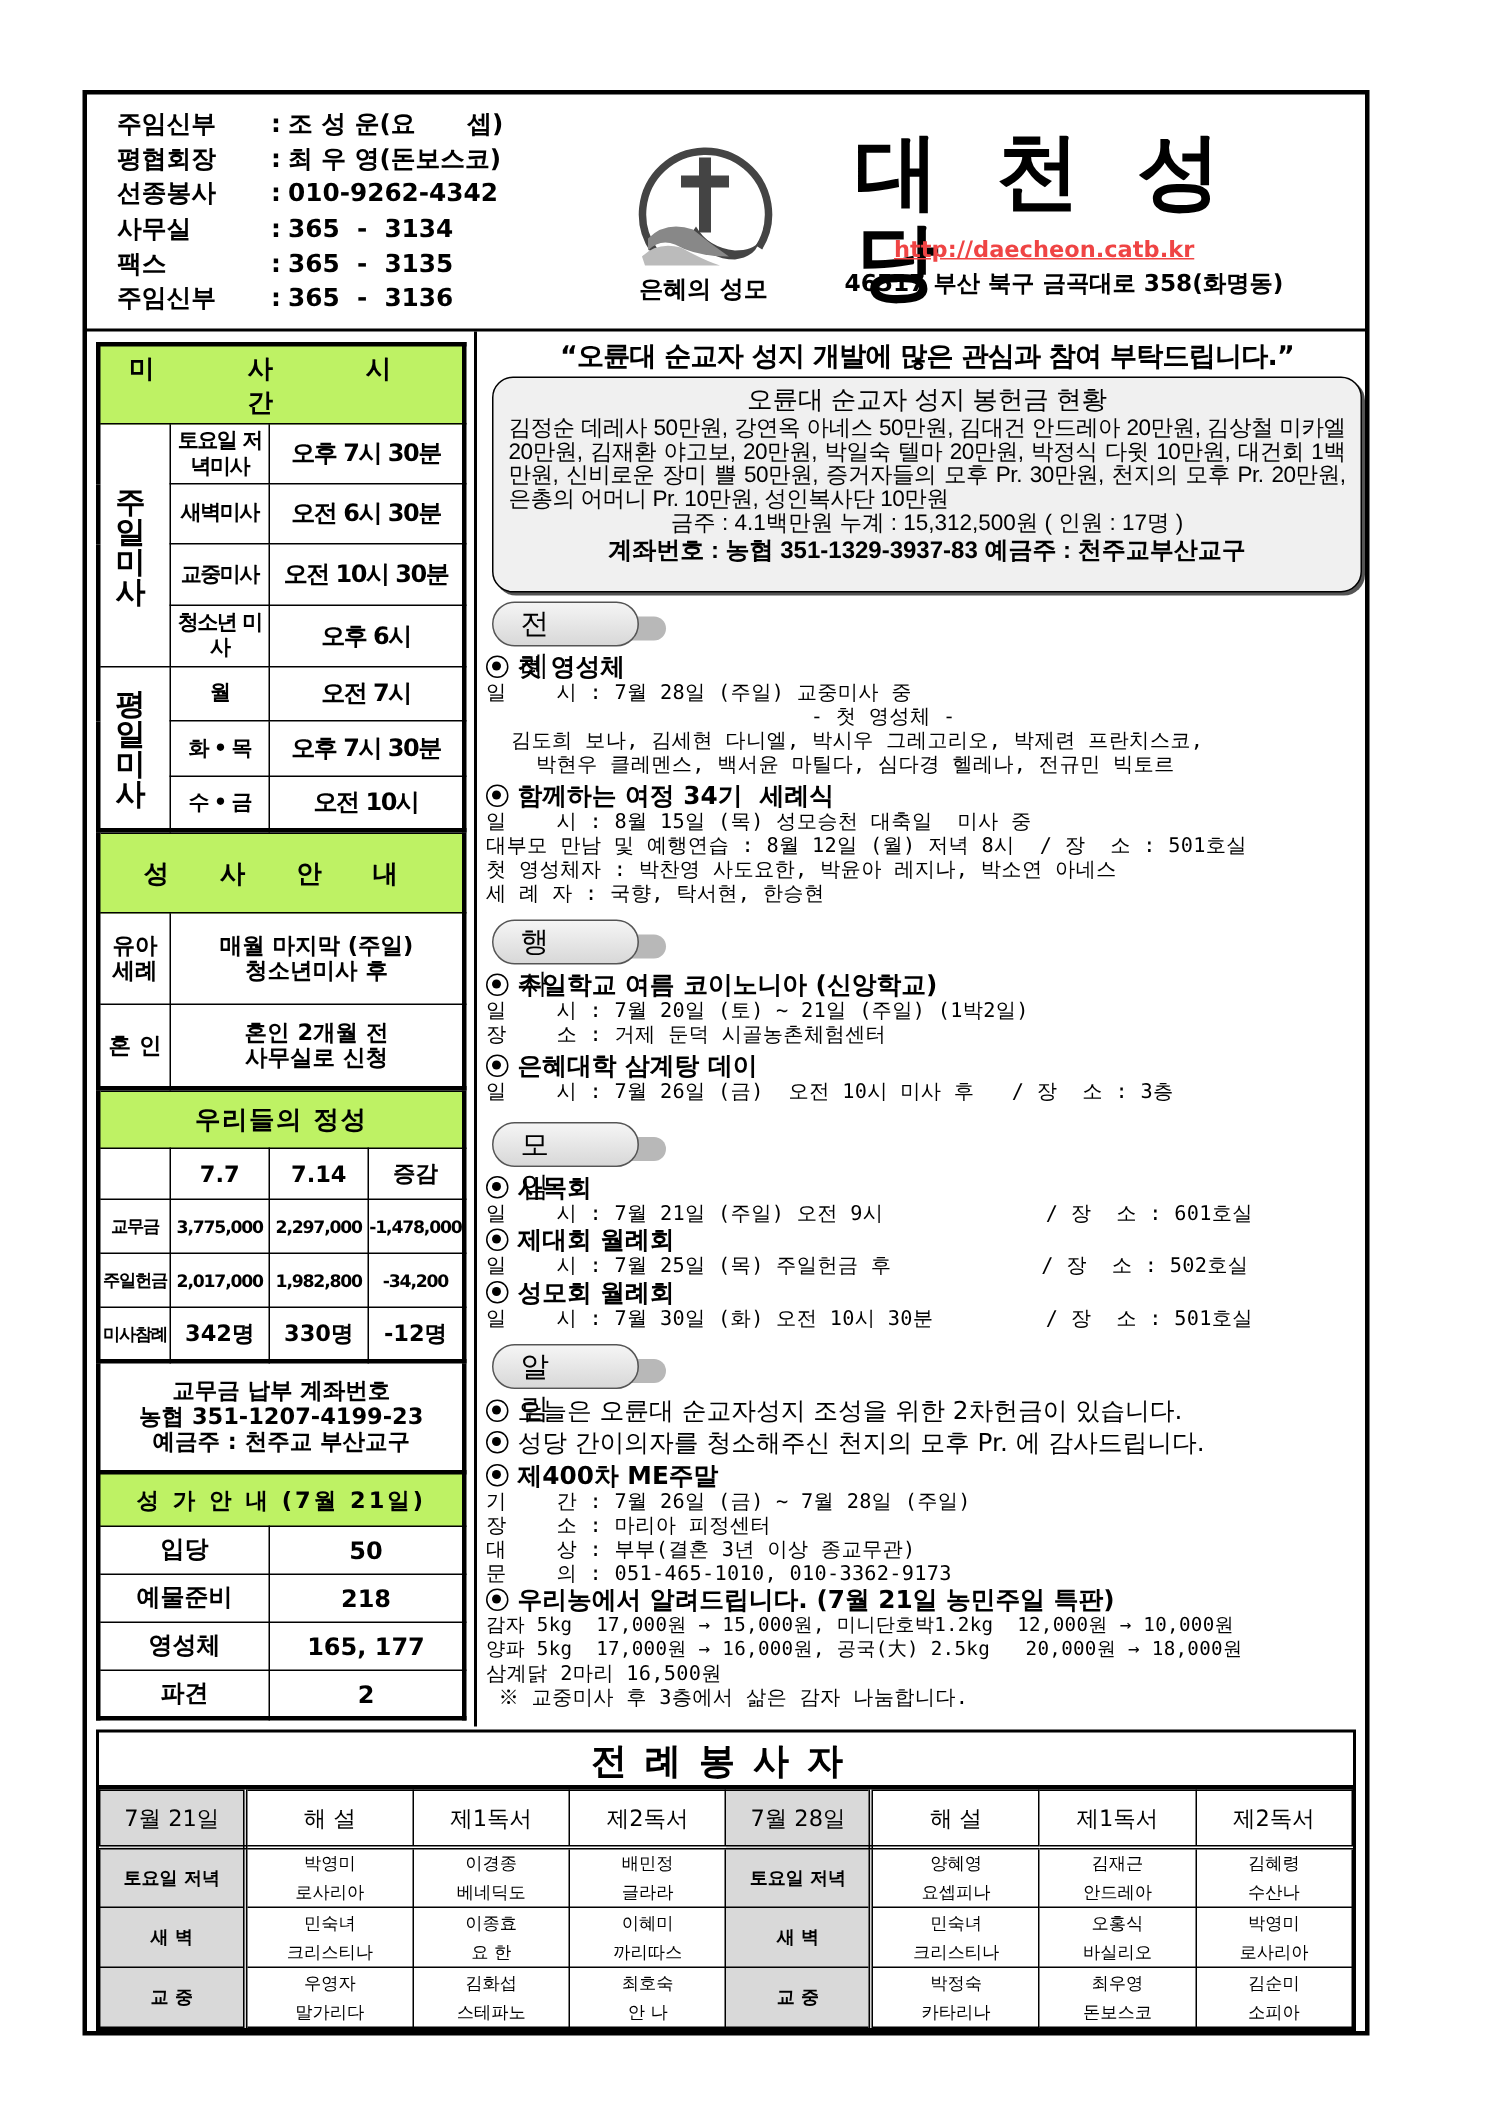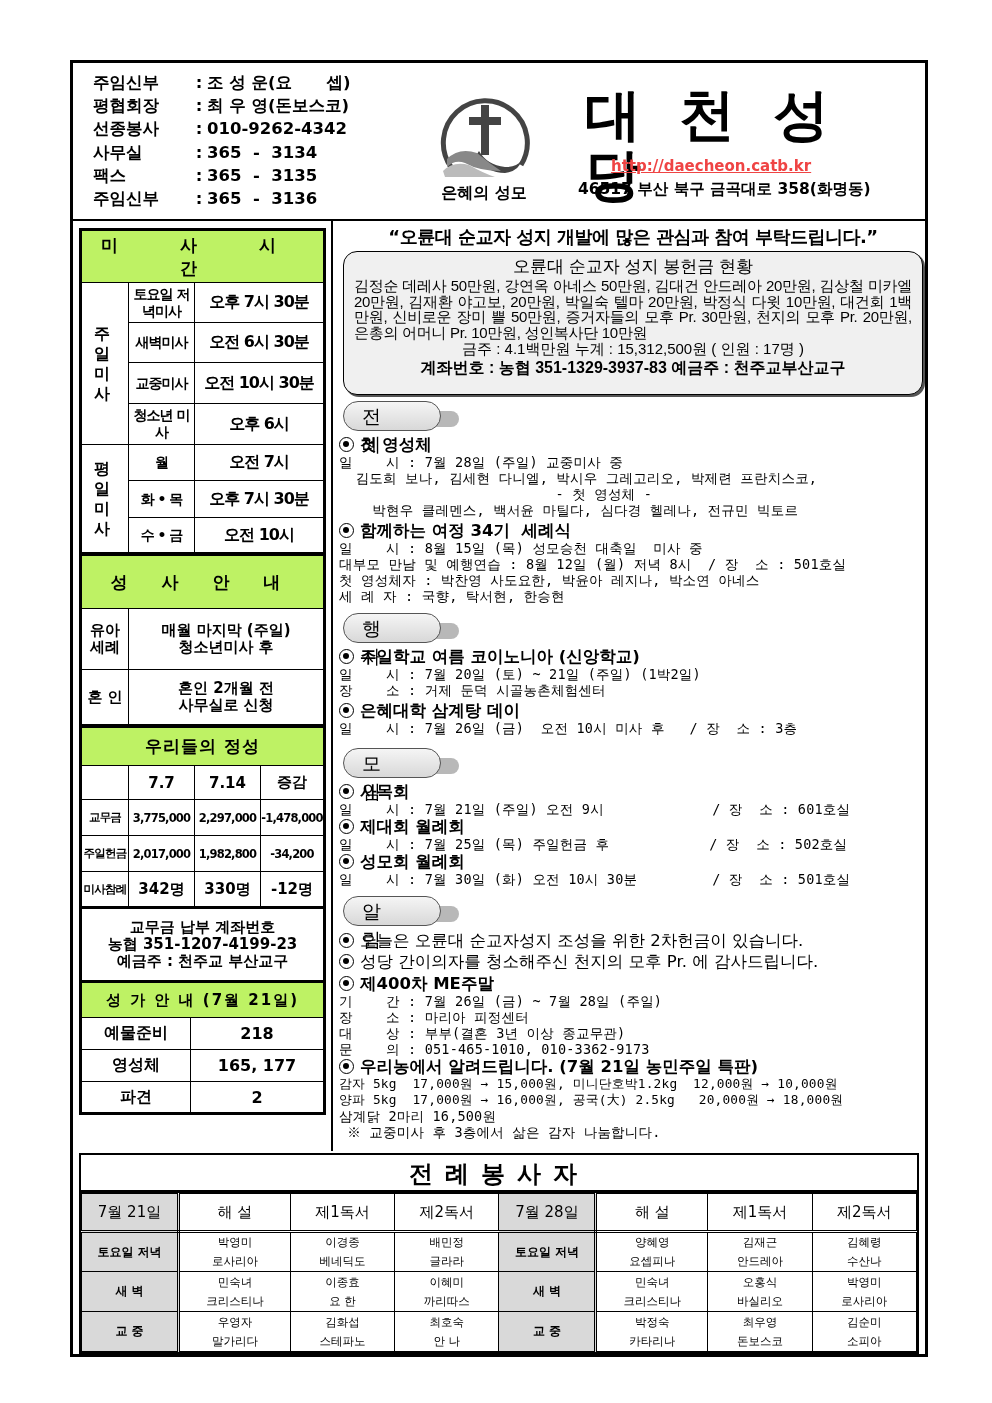--- a/index.html
+++ b/index.html
@@ -1,40 +1,40 @@
 <!DOCTYPE html>
 <html><head>
 <meta charset="utf-8">
 <style>
   * { box-sizing: border-box; margin: 0; padding: 0; }
   html, body { width: 992px; height: 1403px; background: #fff; }
   body { font-family: "DejaVu Sans", sans-serif; color: #000; position: relative; overflow: hidden; }
 
-  .page { position: absolute; left: 70px; top: 60px; width: 858px; height: 1297px; border: 3px solid #000; }
+  .page { position: absolute; left: 55px; top: 60px; width: 858px; height: 1297px; border: 3px solid #000; }
 
   
   .header { position: absolute; left: 0; top: 0; width: 852px; height: 158px; border-bottom: 2px solid #000; }
   .contact { position: absolute; left: 20px; top: 8px; font-size: 16.5px; font-weight: bold; line-height: 23.2px; }
   .contact-row { display: flex; white-space: pre; }
   .contact-row .lbl { width: 98px; display: inline-block; text-align: justify; text-align-last: justify; }
   .contact-row .sep { width: 16px; text-align: center; }
   .logo { position: absolute; left: 356px; top: 24px; width: 110px; height: 130px; }
   .logo-caption { position: absolute; left: 0; top: 96px; width: 110px; text-align: center; font-size: 16px; font-weight: bold; }
   .title { position: absolute; left: 512px; top: 22px; font-size: 56px; font-weight: bold; letter-spacing: 38px; font-family: "DejaVu Sans", sans-serif; line-height: 60px; }
   .url { position: absolute; left: 538px; top: 94px; font-size: 15px; color: #ef4444; text-decoration: underline; font-weight: bold; }
   .address { position: absolute; left: 505px; top: 116px; font-size: 15.5px; font-weight: bold; }
 
   
   .left { position: absolute; left: 6px; top: 165px; width: 247px; }
   table { border-collapse: collapse; width: 100%; }
   .ltbl { border: 3px solid #000; }
   .ltbl td { border: 1px solid #000; text-align: center; vertical-align: middle; font-weight: bold; }
   .ltbl .head { background: #bef264; font-size: 17px; letter-spacing: 2px; }
   .mass .head { height: 53px; letter-spacing: 28px; font-size: 17px; }
-  .mass .grp { width: 48px; font-size: 16px; line-height: 20px; letter-spacing: 6px; }
+  .mass .grp { width: 48px; font-size: 20px; line-height: 20px; letter-spacing: 6px; }
   .mass .sub { width: 66px; font-size: 14px; line-height: 17px; letter-spacing: -1px; text-align: center; }
   .mass .time { font-size: 16px; letter-spacing: -1px; }
   .info .head { height: 53px; letter-spacing: 14px; }
   .info .lab { width: 48px; font-size: 15px; line-height: 17px; }
   .info .txt { font-size: 15px; line-height: 17px; }
   .off .head { height: 38px; letter-spacing: 1px; margin-top: 43px; }
   .off .cn { font-size: 11.5px; letter-spacing: -0.8px; }
   .off .hd { font-size: 15px; height: 34px; }
   .off .big { font-size: 15px; }
   .acct { border: 3px solid #000; border-top: none; border-bottom: none; text-align: center; font-size: 15px; font-weight: bold; line-height: 17px; padding: 10px 0 10px; }
@@ -200,20 +200,24 @@
       <div>농협 351-1207-4199-23</div>
       <div>예금주 : 천주교 부산교구</div>
     </div>
 
     <table class="ltbl hymn">
       <tbody>
           <tr>
             <td colspan="2" class="head">성 가 안 내 (7월 21일)</td>
           </tr>
       <tr>
+            <td style="width:114px">입당</td>
+            <td>50</td>
+          </tr>
+      <tr>
             <td>예물준비</td>
             <td>218</td>
           </tr>
       <tr>
             <td>영성체</td>
             <td>165, 177</td>
           </tr>
       <tr>
             <td>파견</td>
             <td>2</td>
@@ -232,22 +236,22 @@
       <div class="dacct">계좌번호 : 농협 351-1329-3937-83  예금주 : 천주교부산교구</div>
     </div>
 
     <div class="sec" style="top:178px">
       <div class="pill-wrap">
           <div class="pill-shadow"></div>
           <div class="pill">전 례</div>
         </div>
       <div class="item-title"><span class="bullet"></span><span>첫 영성체</span></div>
       <div class="line">일    시 : 7월 28일 (주일) 교중미사 중</div>
+      <div class="line">                          - 첫 영성체 -</div>
       <div class="line">  김도희 보나, 김세현 다니엘, 박시우 그레고리오, 박제련 프란치스코,</div>
-      <div class="line">                          - 첫 영성체 -</div>
       <div class="line">    박현우 클레멘스, 백서윤 마틸다, 심다경 헬레나, 전규민 빅토르</div>
       <div class="item-title" style="margin-top:3px"><span class="bullet"></span><span>함께하는 여정 34기  세례식</span></div>
       <div class="line">일    시 : 8월 15일 (목) 성모승천 대축일  미사 중</div>
       <div class="line">대부모 만남 및 예행연습 : 8월 12일 (월) 저녁 8시  / 장  소 : 501호실</div>
       <div class="line">첫 영성체자 : 박찬영 사도요한, 박윤아 레지나, 박소연 아네스</div>
       <div class="line">세 례 자 : 국향, 탁서현, 한승현</div>
     </div>
 
     <div class="sec" style="top:390px">
       <div class="pill-wrap">

